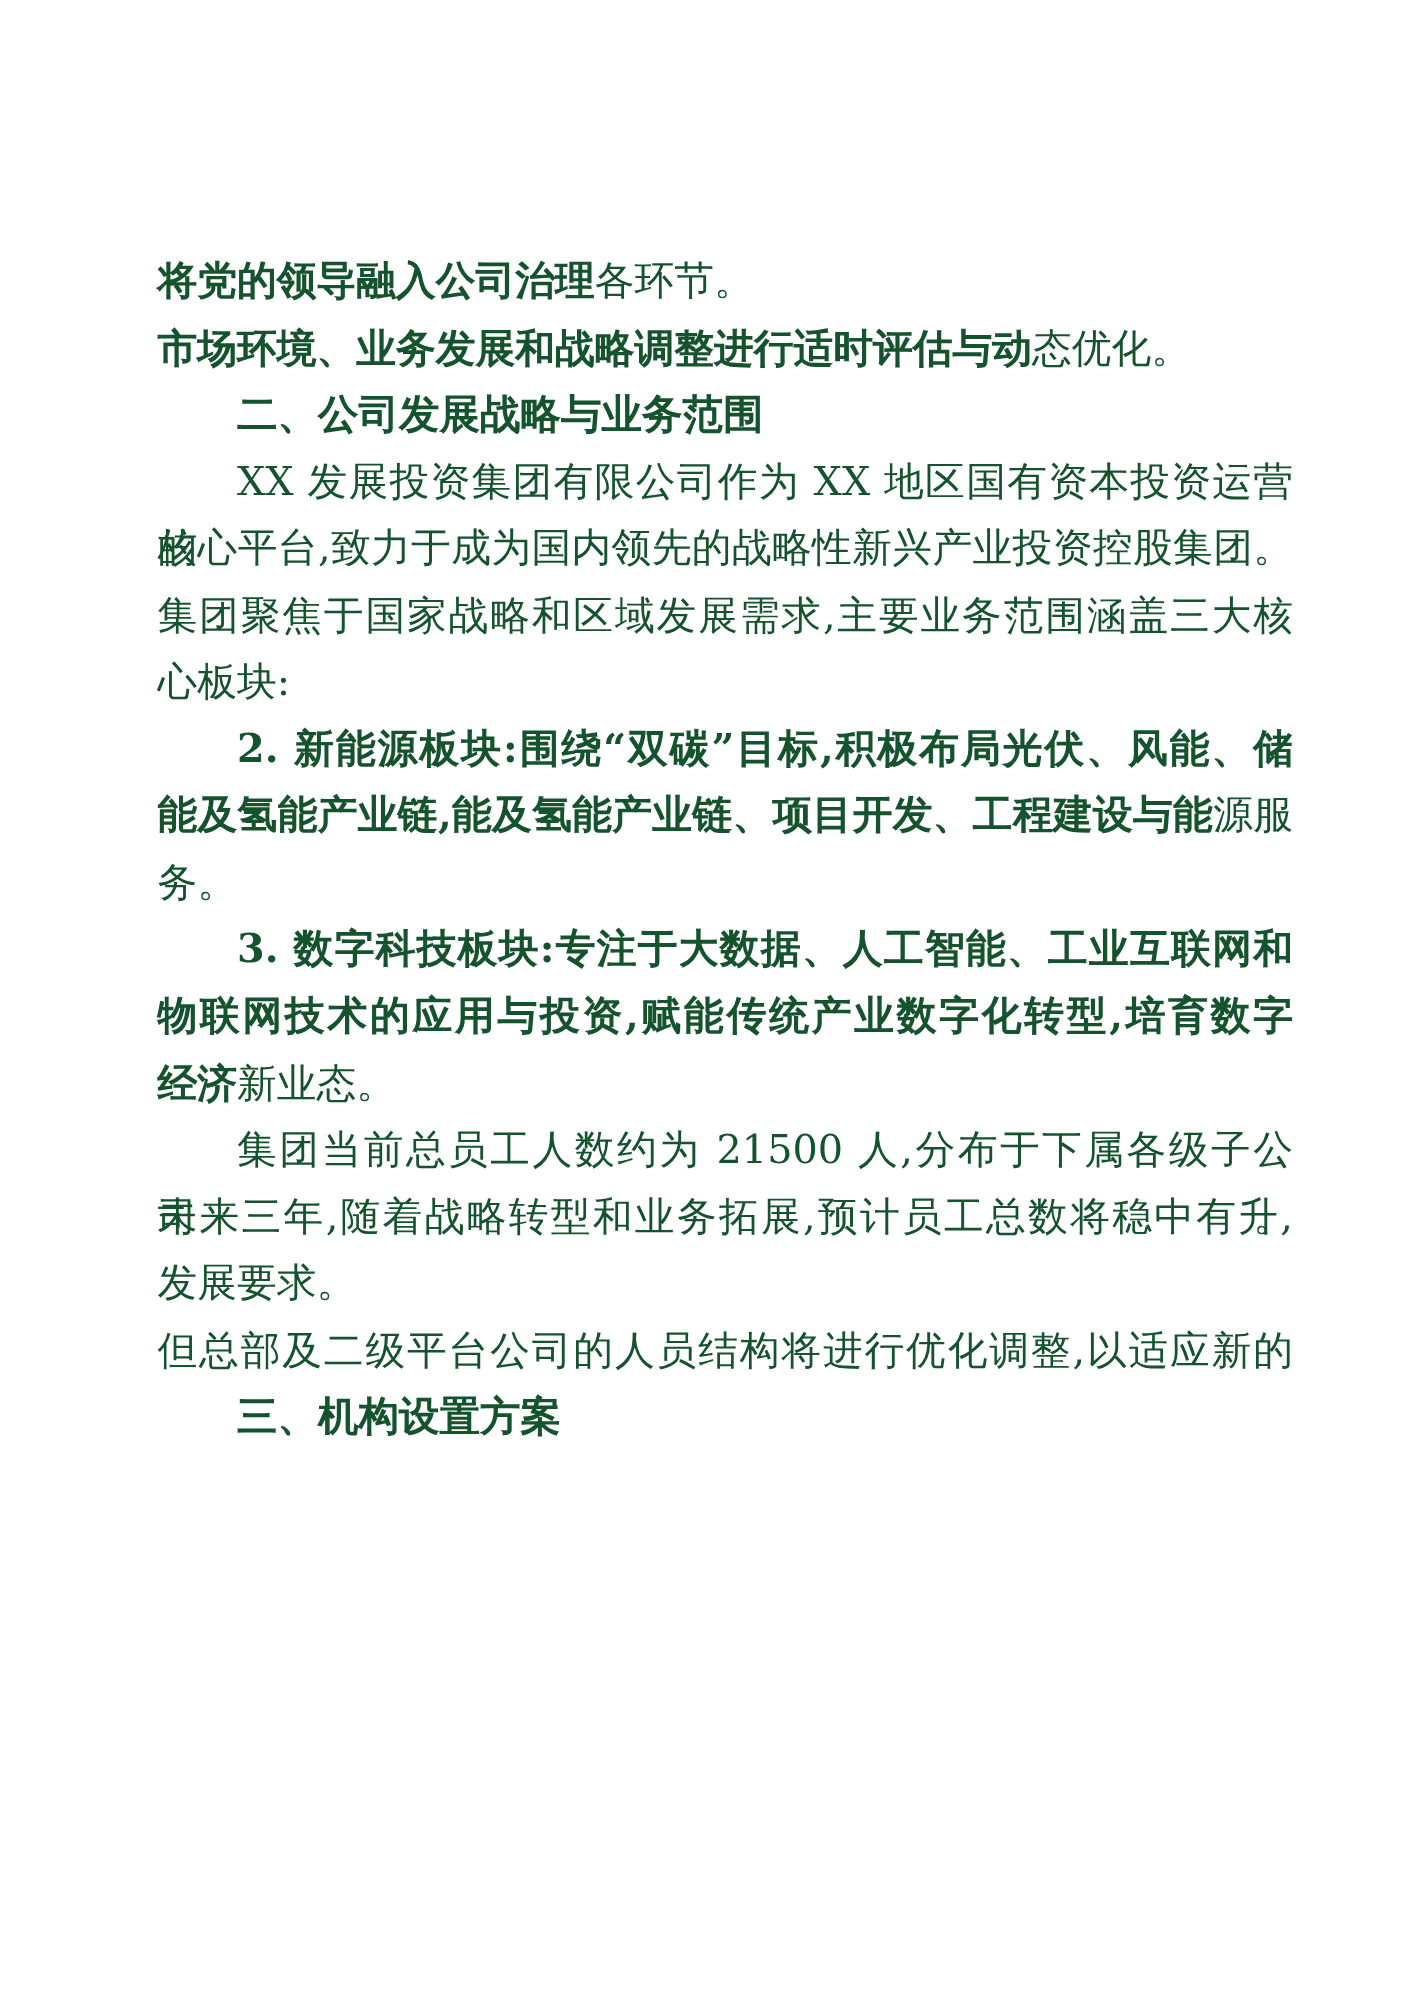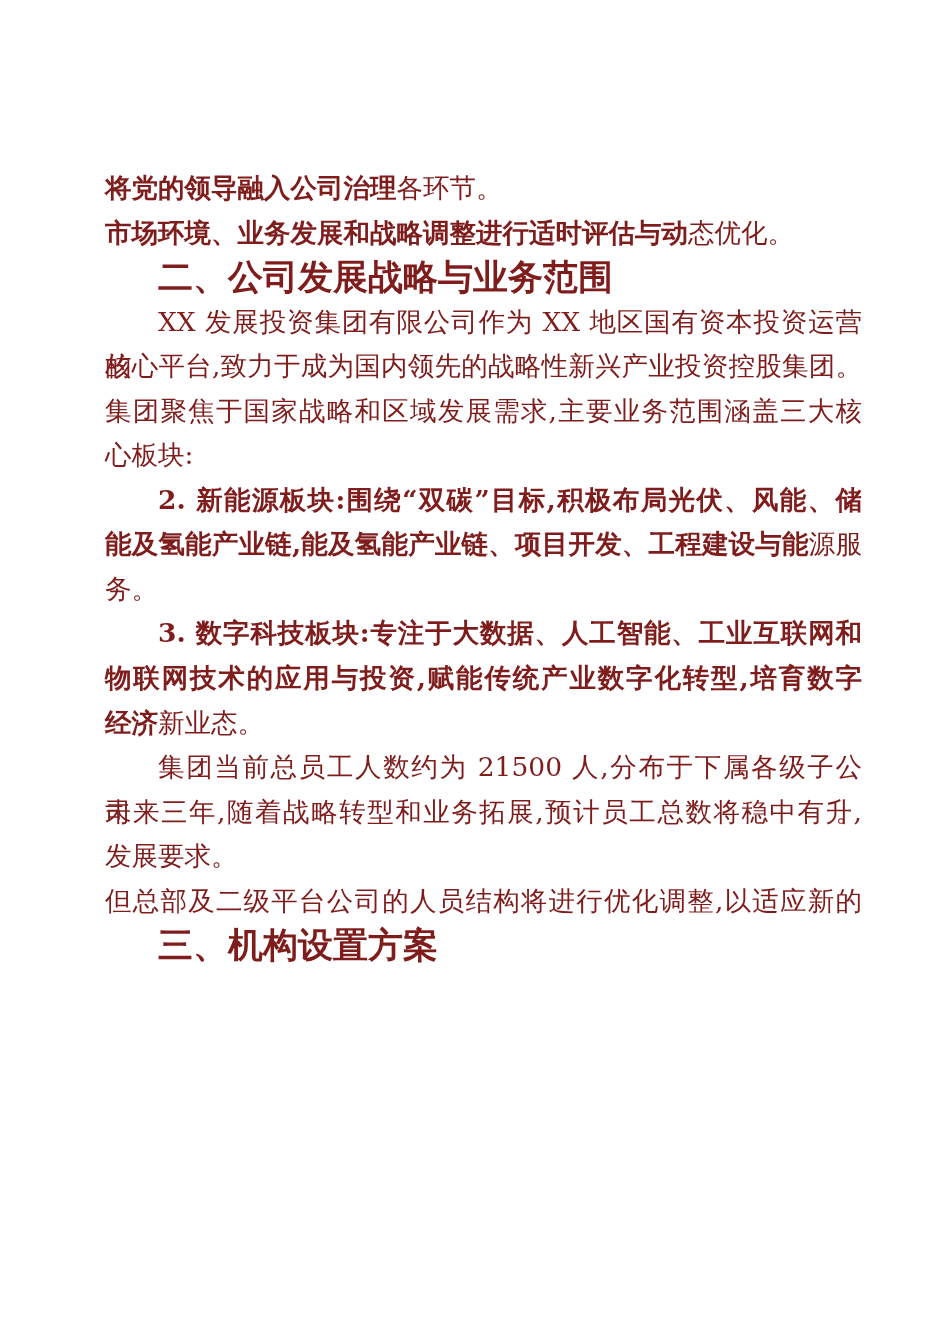--- a/index.html
+++ b/index.html
@@ -6,21 +6,21 @@
     margin: 0;
     padding: 0;
     background: #ffffff;
   }
   .page {
     position: relative;
     width: 950px;
     height: 1344px;
     background: #ffffff;
     overflow: hidden;
-    color: #7f1d1d;
+    color: #14532d;
     font-family: "DejaVu Serif", "Liberation Serif", serif;
   }
   .text-block {
     position: absolute;
     left: 105px;
     top: 166px;
     width: 757px;
   }
   .paragraph {
     margin: 0;
@@ -44,21 +44,21 @@
   }
   .run-regular {
     font-weight: 400;
   }
   .run-bold {
     font-weight: 700;
   }
   .run-heading {
     font-family: "DejaVu Sans", "Liberation Sans", sans-serif;
     font-weight: 700;
-    font-size: 35px;
+    font-size: 27px;
   }
 </style>
 </head>
 <body>
 
 <div class="page">
   <div class="text-block" id="doc-body">
       <div class="paragraph">
         <div class="line nofill"><span class="run-bold">将党的领导融入公司治理</span><span class="run-regular">各环节。</span></div>
       </div>

